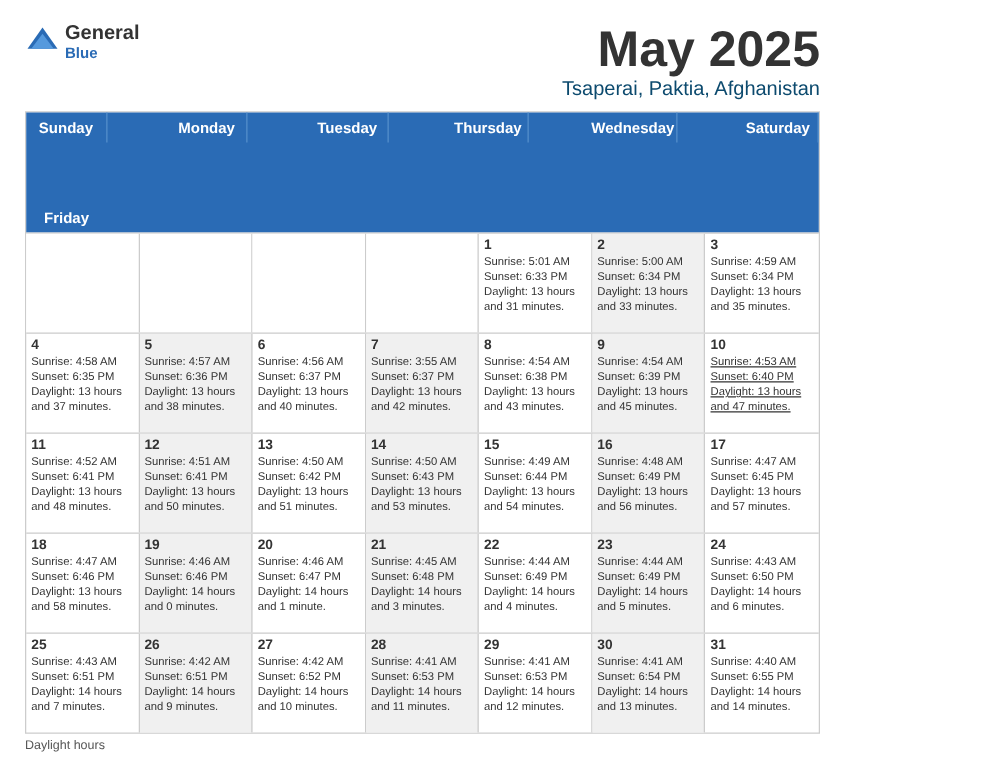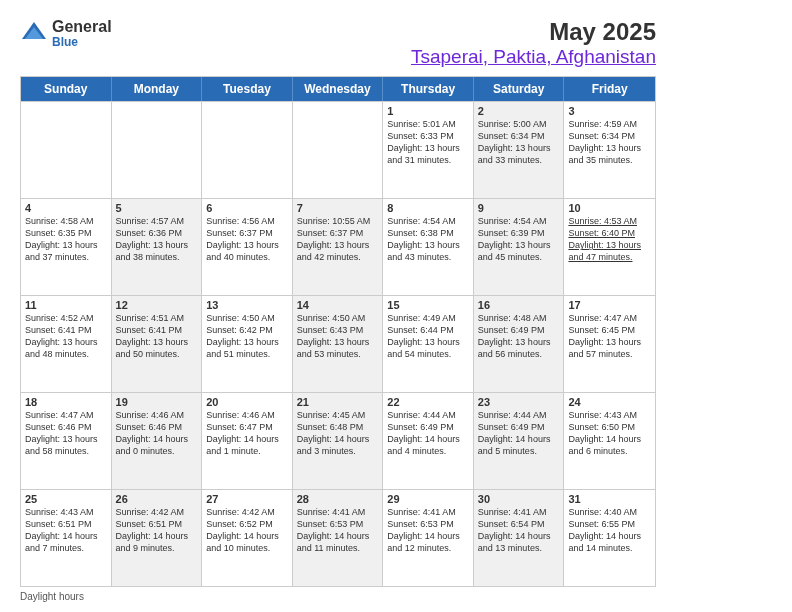--- a/index.html
+++ b/index.html
@@ -44,39 +44,39 @@
       color: #2a6bb5;
     }
     .logo-icon {
       width: 28px;
       height: 28px;
     }
     .title-area {
       text-align: right;
     }
     .main-title {
-      font-size: 24px;
+      font-size: 40px;
       font-weight: bold;
       color: #333;
     }
     .subtitle {
-      font-size: 19px;
-      color: #6d28d9;
-      text-decoration: underline;
+      font-size: 16px;
+      color: #0c4a6e;
     }
     .calendar {
       flex: 1;
       display: flex;
       flex-direction: column;
       border: 1px solid #ccc;
     }
     .cal-header-row {
       display: grid;
-      grid-template-columns: repeat(7, 1fr);
+      grid-template-columns: repeat(6, 1fr);
       background: #2a6bb5;
+      gap: 48px;
     }
     .cal-header-cell {
       color: #fff;
       font-size: 12px;
       font-weight: bold;
       text-align: center;
       padding: 5px 2px;
       border-right: 1px solid #5590cc;
     }
     .cal-header-cell:last-child { border-right: none; }
@@ -139,22 +139,22 @@
       <div class="main-title">May 2025</div>
       <div class="subtitle">Tsaperai, Paktia, Afghanistan</div>
     </div>
   </div>
 
   <div class="calendar">
     <div class="cal-header-row">
     <div class="cal-header-cell">Sunday</div>
         <div class="cal-header-cell">Monday</div>
         <div class="cal-header-cell">Tuesday</div>
+        <div class="cal-header-cell">Thursday</div>
         <div class="cal-header-cell">Wednesday</div>
-        <div class="cal-header-cell">Thursday</div>
         <div class="cal-header-cell">Saturday</div>
         <div class="cal-header-cell">Friday</div>
       </div>
     <div class="cal-body">
     <div class="cal-week">
           <div class="cal-cell empty"></div>
           <div class="cal-cell empty"></div>
           <div class="cal-cell empty"></div>
           <div class="cal-cell empty"></div>
           <div class="cal-cell">
@@ -196,21 +196,21 @@
           </div>
           <div class="cal-cell">
             <div class="day-num">6</div>
             <div class="cell-text" style="white-space: pre-line;">Sunrise: 4:56 AM
 Sunset: 6:37 PM
 Daylight: 13 hours
 and 40 minutes.</div>
           </div>
           <div class="cal-cell shaded">
             <div class="day-num">7</div>
-            <div class="cell-text" style="white-space: pre-line;">Sunrise: 10:55 AM
+            <div class="cell-text" style="white-space: pre-line;">Sunrise: 3:55 AM
 Sunset: 6:37 PM
 Daylight: 13 hours
 and 42 minutes.</div>
           </div>
           <div class="cal-cell">
             <div class="day-num">8</div>
             <div class="cell-text" style="white-space: pre-line;">Sunrise: 4:54 AM
 Sunset: 6:38 PM
 Daylight: 13 hours
 and 43 minutes.</div>

